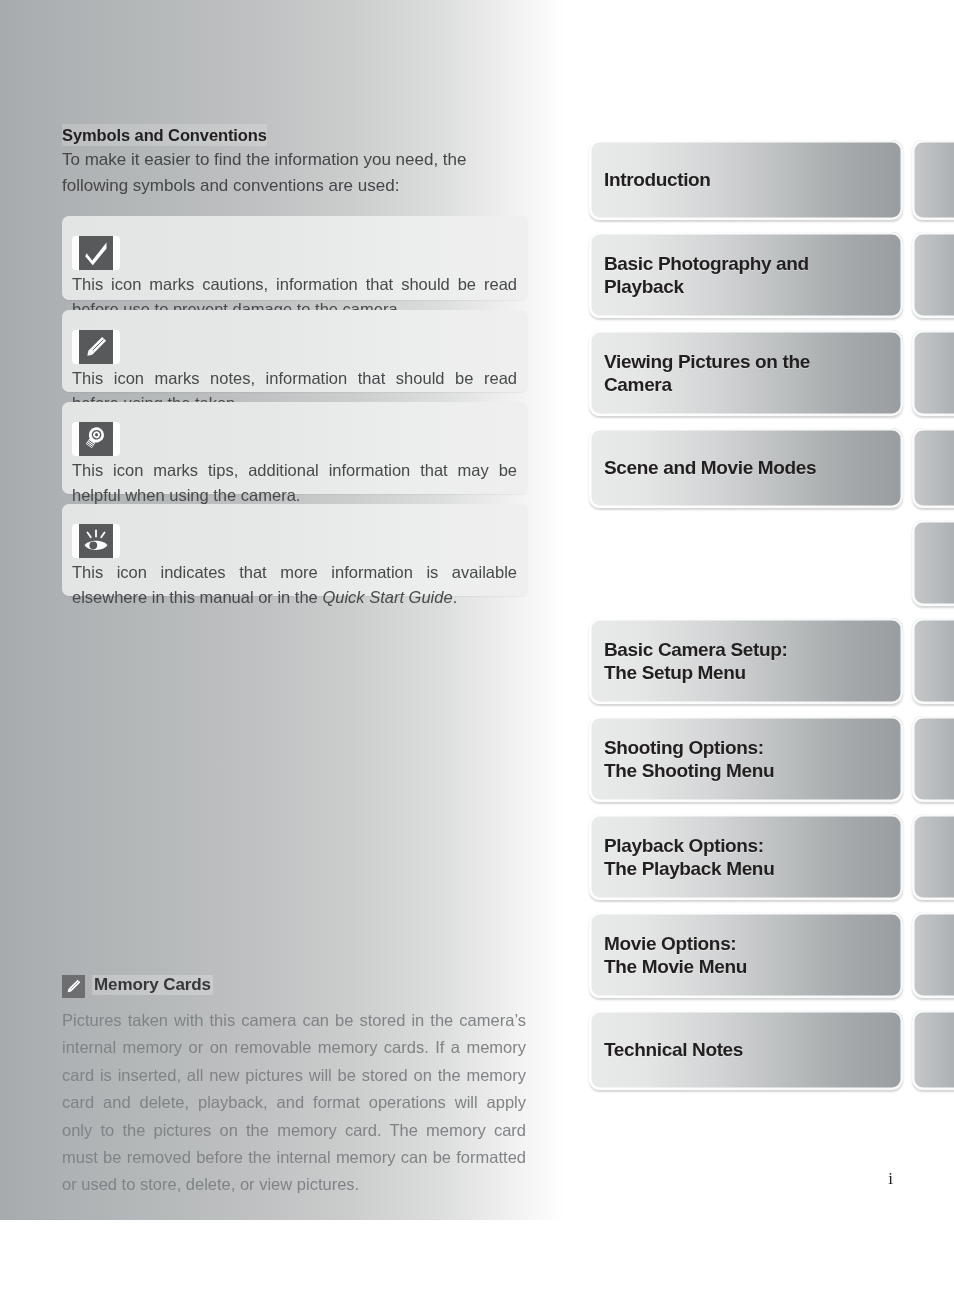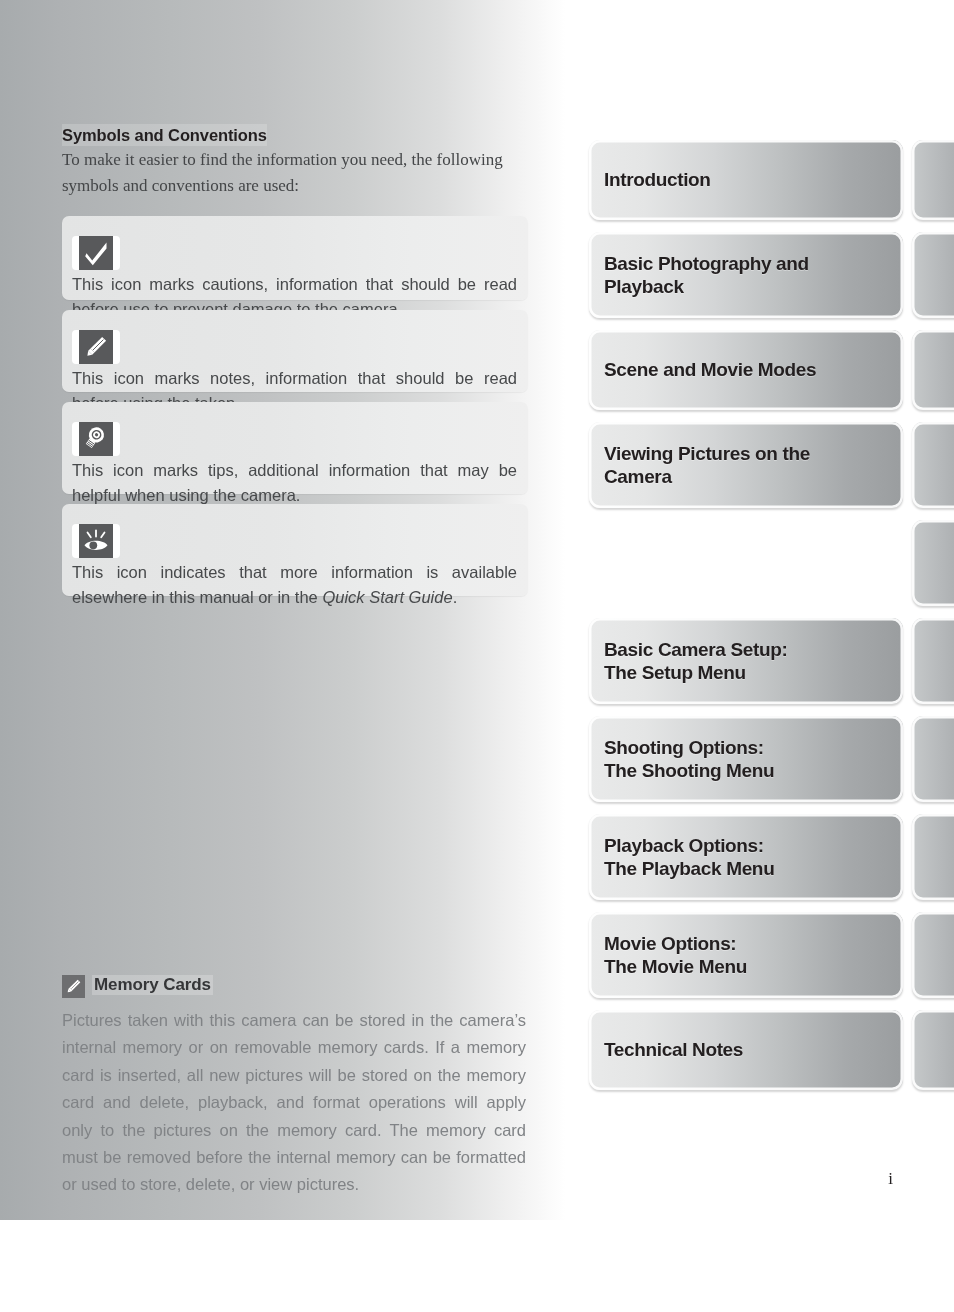--- a/index.html
+++ b/index.html
@@ -51,21 +51,20 @@
     display: inline-block;
     background: rgba(255,255,255,0.18);
   }
 
   .intro-text {
     font-size: 17px;
     color: #444648;
     line-height: 1.52;
     margin-top: 1px;
     width: 464px;
-    font-family: Liberation Serif, serif;
   }
 
   
   .legend {
     margin-top: 17px;
   }
 
   .legend-box {
     position: relative;
     background: linear-gradient(to right, #e3e4e4 0%, #e6e7e7 45%, #eceded 75%, #efefef 100%);
@@ -340,35 +339,35 @@
     </div>
 
     <div class="tab-row two-line">
       <div class="tab-main">
         <span class="tab-label">Basic Photography and
 Playback</span>
       </div>
       <div class="tab-ghost"></div>
     </div>
 
-    <div class="tab-row">
-      <div class="tab-main">
-        <span class="tab-label">Scene and Movie Modes</span>
-      </div>
-      <div class="tab-ghost"></div>
-    </div>
-
     <div class="tab-row two-line">
       <div class="tab-main">
         <span class="tab-label">Viewing Pictures on the
 Camera</span>
       </div>
       <div class="tab-ghost"></div>
     </div>
 
+    <div class="tab-row">
+      <div class="tab-main">
+        <span class="tab-label">Scene and Movie Modes</span>
+      </div>
+      <div class="tab-ghost"></div>
+    </div>
+
     <div class="tab-row two-line">
       <div class="tab-ghost"></div>
     </div>
 
     <div class="tab-row two-line">
       <div class="tab-main">
         <span class="tab-label">Basic Camera Setup:
 The Setup Menu</span>
       </div>
       <div class="tab-ghost"></div>

